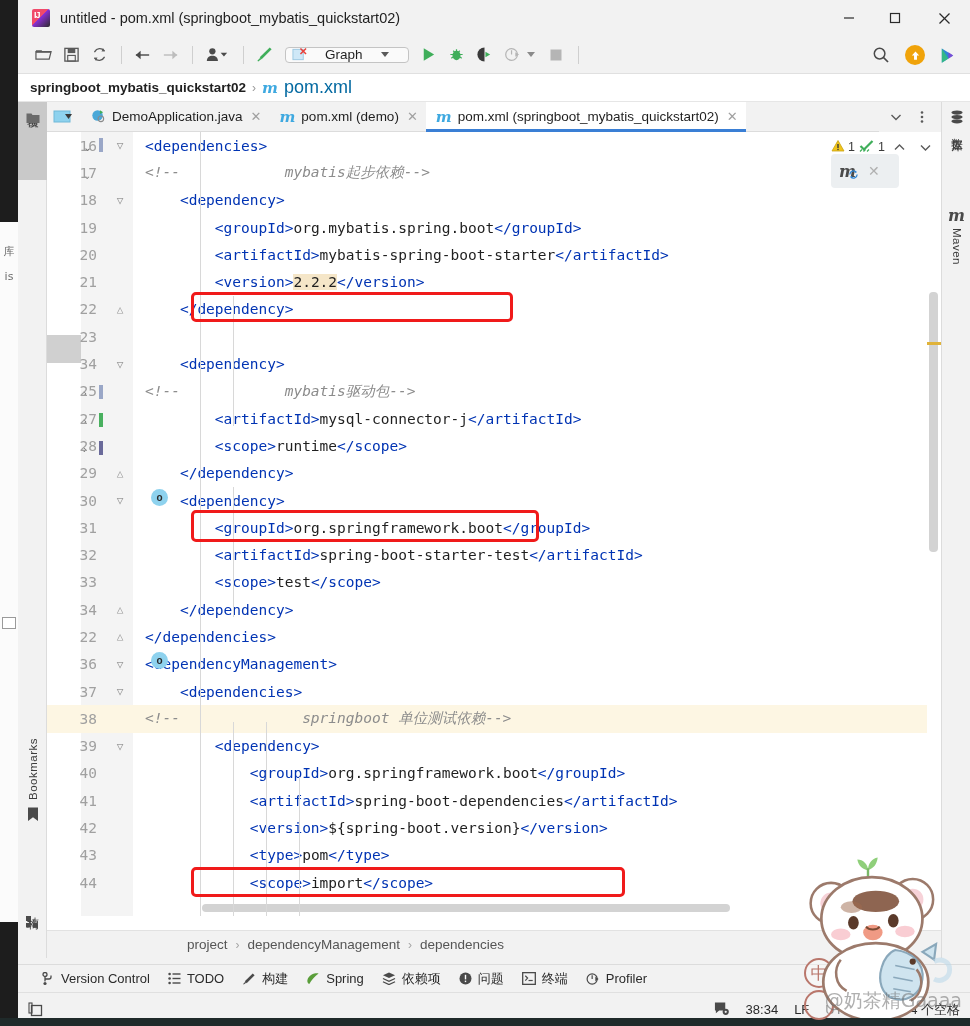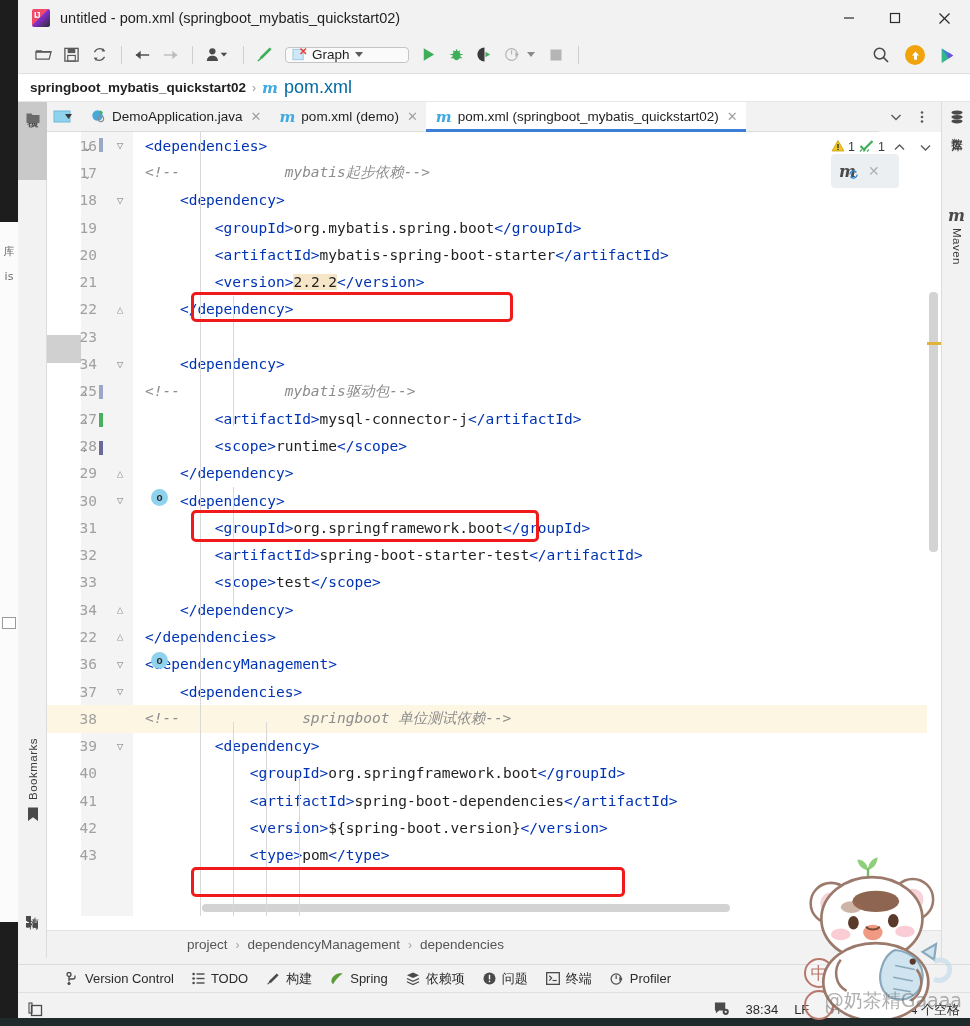--- a/index.html
+++ b/index.html
@@ -76,21 +76,21 @@
   }
   .tb-ico {
     width: 26px; height: 26px; display: flex; align-items: center; justify-content: center;
     margin-right: 2px; color: #4a4a4a;
   }
   .tb-sep {
     width: 1px; height: 18px; background: #cfcfcf; margin: 0 7px;
   }
   .run-config {
     height: 16px; min-width: 124px; border: 1px solid #c4c4c4; border-radius: 4px;
-    background: #fafafa; display: flex; align-items: center; gap: 5px;
+    background: #fafafa; display: flex; align-items: center; gap: 18px;
     padding: 0 8px 0 6px; margin: 0 6px;
   }
   .run-config-label { font-size: 13.5px; color: #1f1f1f; }
   .caret-down {
     width: 0; height: 0; border-left: 4px solid transparent; border-right: 4px solid transparent;
     border-top: 5px solid #5a5a5a;
   }
   .tb-right {
     position: absolute; right: 8px; top: 0; height: 38px;
     display: flex; align-items: center; gap: 9px;
@@ -260,21 +260,21 @@
 
   
   .right-strip {
     width: 29px; background: #f2f2f2; position: relative; border-left: 1px solid #dcdcdc;
   }
 
   
   .bottombar {
     position: absolute; left: 0; bottom: 34px; width: 952px; height: 28px;
     background: #f2f2f2; display: flex; align-items: center; gap: 18px;
-    padding-left: 48px; border-top: 1px solid #dcdcdc;
+    padding-left: 24px; border-top: 1px solid #dcdcdc;
   }
   .bb-item { display: flex; align-items: center; gap: 6px; font-size: 13px; color: #2b2b2b; }
 
   
   .statusbar {
     position: absolute; left: 0; bottom: 0; width: 952px; height: 34px;
     background: #f2f2f2; display: flex; align-items: center;
     border-top: 1px solid #e0e0e0;
   }
   .sb-left { width: 36px; display: flex; align-items: center; justify-content: center; }
@@ -641,20 +641,21 @@
               <div class="code-line"><span class="lineno">34</span><span class="gut-fold">△</span><span class="codetext">    <span class="tagp">&lt;/dependency&gt;</span></span></div>
               <div class="code-line"><span class="lineno">22</span><span class="gut-fold">△</span><span class="codetext"><span class="tagp">&lt;/dependencies&gt;</span></span></div>
               <div class="code-line"><span class="lineno">36</span><span class="gut-fold">▽</span><span class="codetext"><span class="tagp">&lt;dependencyManagement&gt;</span></span></div>
               <div class="code-line"><span class="lineno">37</span><span class="gut-fold">▽</span><span class="codetext">    <span class="tagp">&lt;dependencies&gt;</span></span></div>
               <div class="code-line hl"><span class="lineno">38</span><span class="codetext"><span class="cmt">&lt;!--              springboot 单位测试依赖--&gt;</span></span></div>
               <div class="code-line"><span class="lineno">39</span><span class="gut-fold">▽</span><span class="codetext">        <span class="tagp">&lt;dependency&gt;</span></span></div>
               <div class="code-line"><span class="lineno">40</span><span class="codetext">            <span class="tagp">&lt;groupId&gt;</span><span class="plain">org.springframework.boot</span><span class="tagp">&lt;/groupId&gt;</span></span></div>
               <div class="code-line"><span class="lineno">41</span><span class="codetext">            <span class="tagp">&lt;artifactId&gt;</span><span class="plain">spring-boot-dependencies</span><span class="tagp">&lt;/artifactId&gt;</span></span></div>
               <div class="code-line"><span class="lineno">42</span><span class="codetext">            <span class="tagp">&lt;version&gt;</span><span class="plain">${spring-boot.version}</span><span class="tagp">&lt;/version&gt;</span></span></div>
               <div class="code-line"><span class="lineno">43</span><span class="codetext">            <span class="tagp">&lt;type&gt;</span><span class="plain">pom</span><span class="tagp">&lt;/type&gt;</span></span></div>
+              <div class="code-line"><span class="lineno">44</span><span class="codetext">            <span class="tagp">&lt;scope&gt;</span><span class="plain">import</span><span class="tagp">&lt;/scope&gt;</span></span></div>
             </div>
 
           <div class="redbox" style="left:144px;top:160px;width:322px;height:30px"></div>
           <div class="redbox" style="left:144px;top:378px;width:348px;height:32px"></div>
           <div class="redbox" style="left:144px;top:735px;width:434px;height:30px"></div>
 
           <div class="hscroll"></div>
 
           <div class="marker-bar">
             <div class="scroll-thumb" style="top:160px;height:260px"></div>

